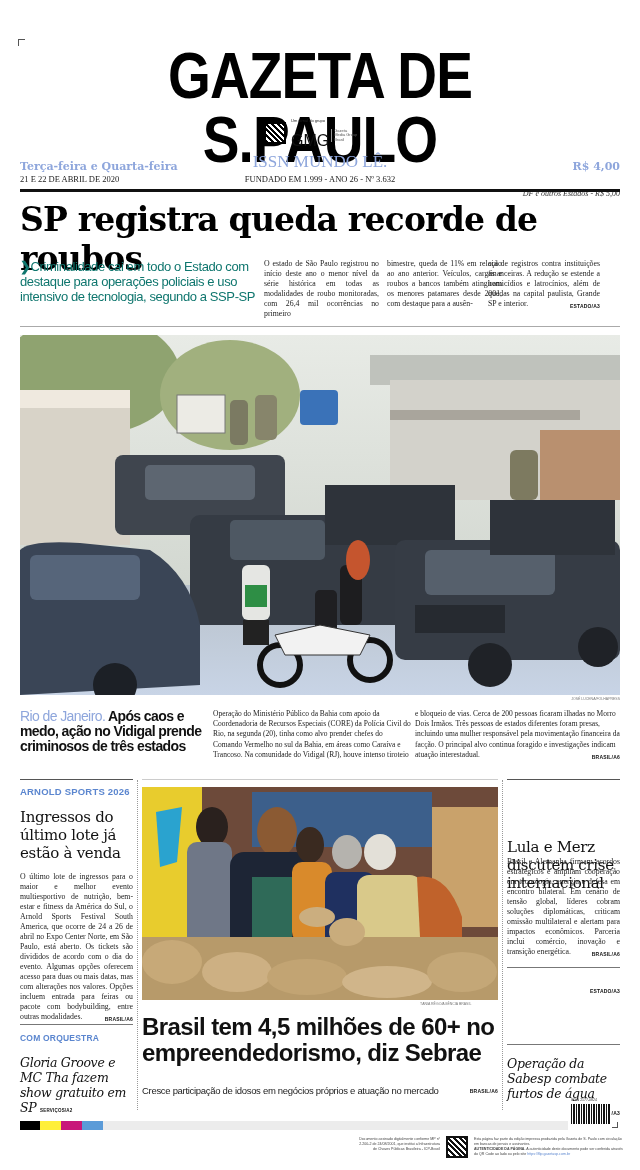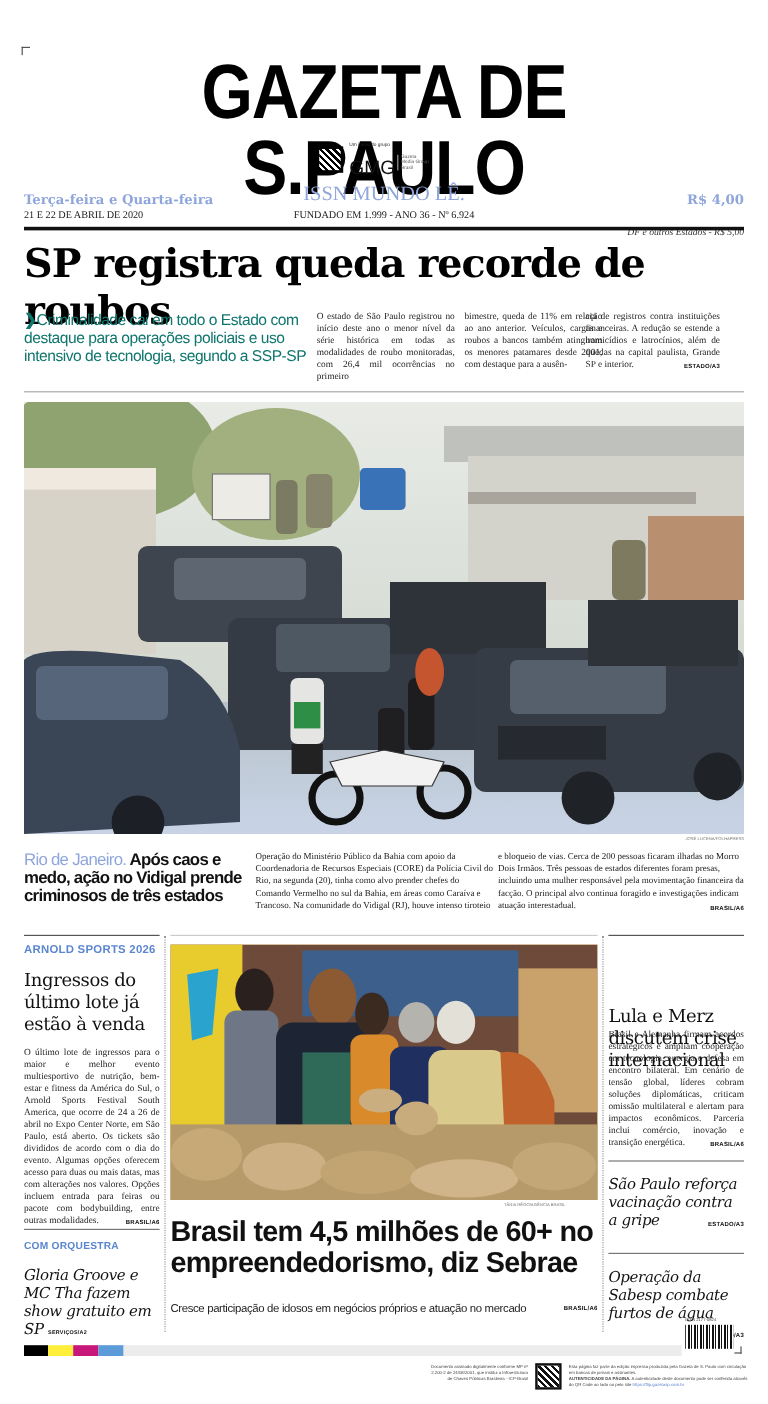--- a/index.html
+++ b/index.html
@@ -77,21 +77,21 @@
         <span>Media Group</span><br>
         <span>Brasil</span>
       </span>
     </div>
   </div>
 </div>
 
 <div class="abs dayline">Terça-feira e Quarta-feira</div>
 <div class="abs dateline">21 E 22 DE ABRIL DE 2020</div>
 <div class="abs motto">ISSN MUNDO LÊ.</div>
-<div class="abs founded">FUNDADO EM 1.999 - ANO 36 - Nº 6.924</div>
+<div class="abs founded">FUNDADO EM 1.999 - ANO 26 - Nº 3.632</div>
 <div class="abs price">R$ 4,00</div>
 <div class="abs price2">DF e outros Estados - R$ 5,00</div>
 
 <div class="abs rule-top"></div>
 
 <div class="abs headline">SP registra queda recorde de roubos</div>
 
 <div class="abs deck">
   <span class="arrow">❯</span><span>Criminalidade cai em todo o Estado com destaque para operações policiais e uso intensivo de tecnologia, segundo a SSP-SP</span>
 </div>
@@ -239,21 +239,20 @@
 
 <div class="abs rule-sec" style="left:507px;top:779px;width:113px;"></div>
 <div class="abs side-head" style="left:507px;top:838px;width:118px;">Lula e Merz discutem crise internacional</div>
 <div class="abs side-body" style="left:507px;top:857px;width:113px;">
   <span>Brasil e Alemanha firmam acordos estratégicos e ampliam cooperação em tecnologia, energia e defesa em encontro bilateral. Em cenário de tensão global, líderes cobram soluções diplomáticas, criticam omissão multilateral e alertam para impactos econômicos. Parceria inclui comércio, inovação e transição energética.</span>
   <span class="tag" style="float:right;margin-top:2px;">BRASIL/A6</span>
 </div>
 
 <div class="abs rule-sec" style="left:507px;top:967px;width:113px;background:#777;"></div>
 <div class="abs ital-head" style="left:507px;top:979px;width:113px;">
-  <span>São Paulo reforça vacinação contra a gripe</span>
   <span class="tag" style="font-style:normal;float:right;margin-top:5px;">ESTADO/A3</span>
 </div>
 
 <div class="abs rule-sec" style="left:507px;top:1044px;width:113px;background:#777;"></div>
 <div class="abs ital-head" style="left:507px;top:1056px;width:113px;">
   <span>Operação da Sabesp combate furtos de água</span>
   <span class="tag" style="font-style:normal;float:right;margin-top:5px;">ESTADO/A3</span>
 </div>
 
 <div class="abs issn">ISSN 2177-0824</div>

